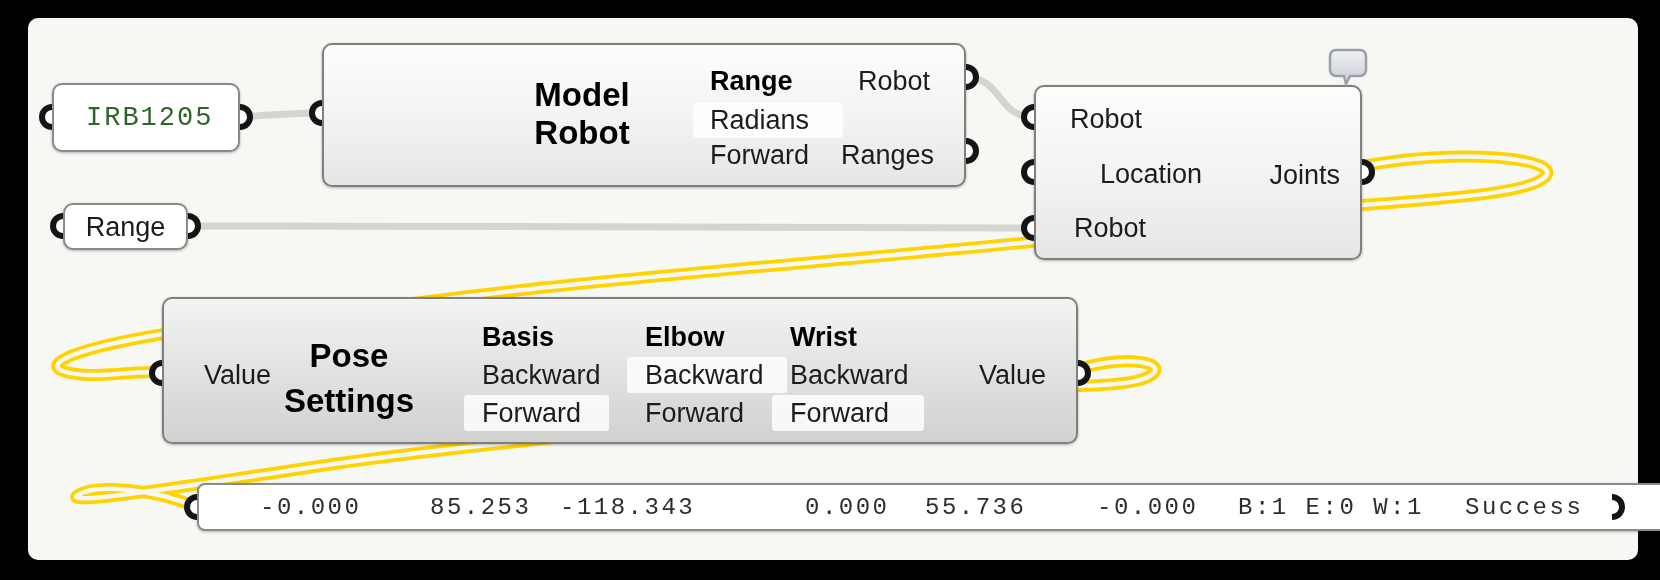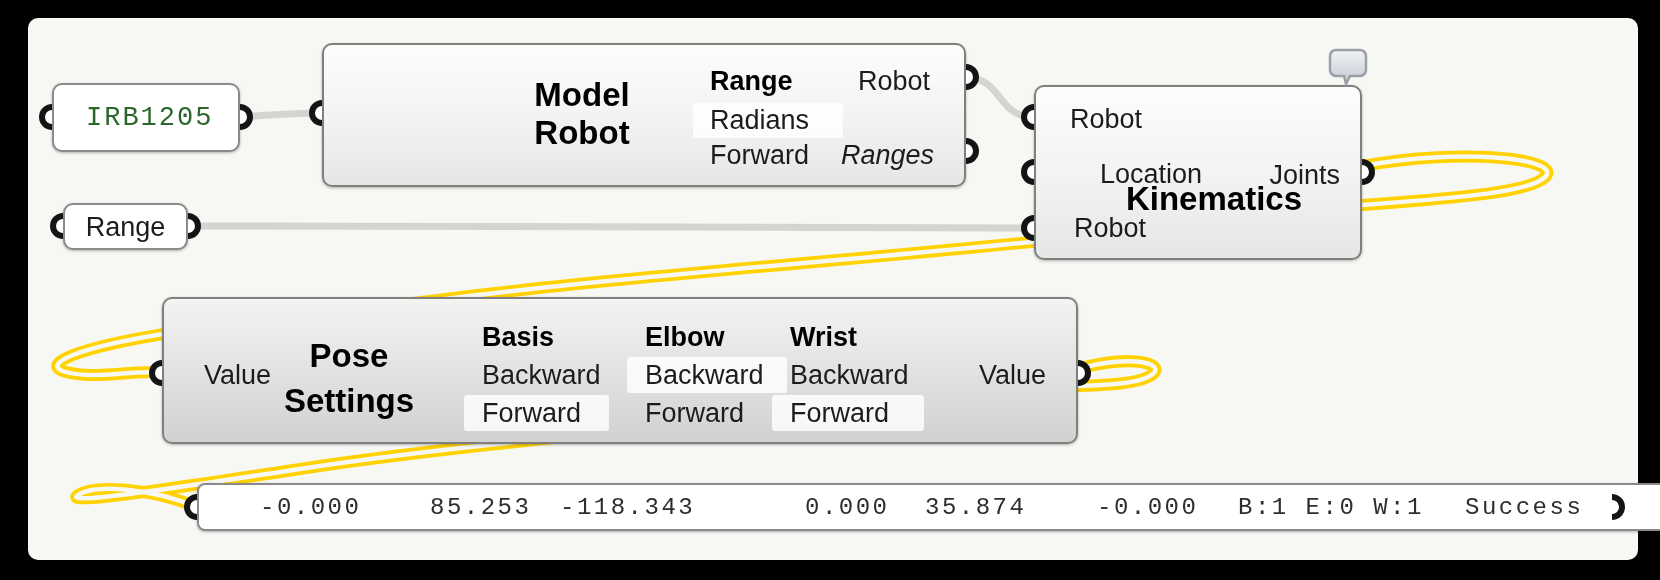--- a/index.html
+++ b/index.html
@@ -66,41 +66,40 @@
     <div class="port pr" style="left:212px;top:86px;"></div>
 
     <div class="node" style="left:294px;top:25px;width:644px;height:144px;">
       <div class="ttl" style="left:258px;top:28px;">Model</div>
       <div class="ttl" style="left:258px;top:66px;">Robot</div>
       <div class="selbox" style="left:369px;top:58px;width:150px;height:35px;"></div>
       <div class="lbl hdr" style="left:386px;top:36px;z-index:3;">Range</div>
       <div class="lbl" style="left:386px;top:75px;z-index:3;">Radians</div>
       <div class="lbl" style="left:386px;top:110px;z-index:3;">Forward</div>
       <div class="lbl" style="right:34px;top:36px;transform:translateY(-50%);">Robot</div>
-      <div class="lbl" style="right:30px;top:110px;transform:translateY(-50%);font-style:italic;">Ranges</div>
+      <div class="lbl" style="right:30px;top:110px;transform:translateY(-50%);">Ranges</div>
     </div>
     <div class="port pl" style="left:281px;top:82px;"></div>
     <div class="port pr" style="left:938px;top:46px;"></div>
     <div class="port pr" style="left:938px;top:120px;"></div>
 
     <svg class="balloon" style="left:1300px;top:30px;" width="40" height="42">
       <defs>
         <linearGradient id="bg1" x1="0" y1="0" x2="0" y2="1">
           <stop offset="0" stop-color="#f0f2f5"></stop>
             <stop offset="1" stop-color="#c6cad2"></stop>
         </linearGradient>
       </defs>
       <path d="M8,2 h24 a6,6 0 0 1 6,6 v14 a6,6 0 0 1 -6,6 h-10 l-4,8 l-2,-8 h-8 a6,6 0 0 1 -6,-6 v-14 a6,6 0 0 1 6,-6 z" fill="url(#bg1)" stroke="#9aa0a8" stroke-width="2.5"></path>
     </svg>
 
     <div class="node" style="left:1006px;top:67px;width:328px;height:175px;">
       <div class="lbl" style="left:34px;top:32px;">Robot</div>
       <div class="lbl" style="left:24px;top:87px;margin-left:40px;">Location</div>
       <div class="lbl" style="left:38px;top:141px;">Robot</div>
-      <div class="ttl" style="left:178px;top:90px;">Kinematics</div>
       <div class="lbl" style="right:20px;top:88px;transform:translateY(-50%);">Joints</div>
     </div>
     <div class="port pl" style="left:993px;top:86px;"></div>
     <div class="port pl" style="left:993px;top:141px;"></div>
     <div class="port pl" style="left:993px;top:197px;"></div>
     <div class="port pr" style="left:1334px;top:141px;"></div>
 
     <div class="capsule" style="left:35px;top:185px;width:125px;height:47px;">
       <div class="lbl" style="left:50%;top:50%;transform:translate(-50%,-50%);">Range</div>
     </div>
@@ -131,21 +130,21 @@
     </div>
     <div class="port pl" style="left:121px;top:342px;"></div>
     <div class="port pr" style="left:1050px;top:342px;"></div>
 
     <div class="capsule" style="left:169px;top:465px;width:1650px;height:48px;border-radius:8px;">
       <div class="panel-text">
         <span class="pseg">-0.000</span>
         <span class="pseg">85.253</span>
         <span class="pseg">-118.343</span>
         <span class="pseg">0.000</span>
-        <span class="pseg">35.874</span>
+        <span class="pseg">55.736</span>
         <span class="pseg">-0.000</span>
         <span class="pseg">B:1 E:0 W:1</span>
         <span class="pseg">Success</span>
       </div>
     </div>
     <div class="port pl" style="left:156px;top:476px;"></div>
     <div class="port pr" style="left:1584px;top:476px;"></div>
 
   </div>
 </div>

